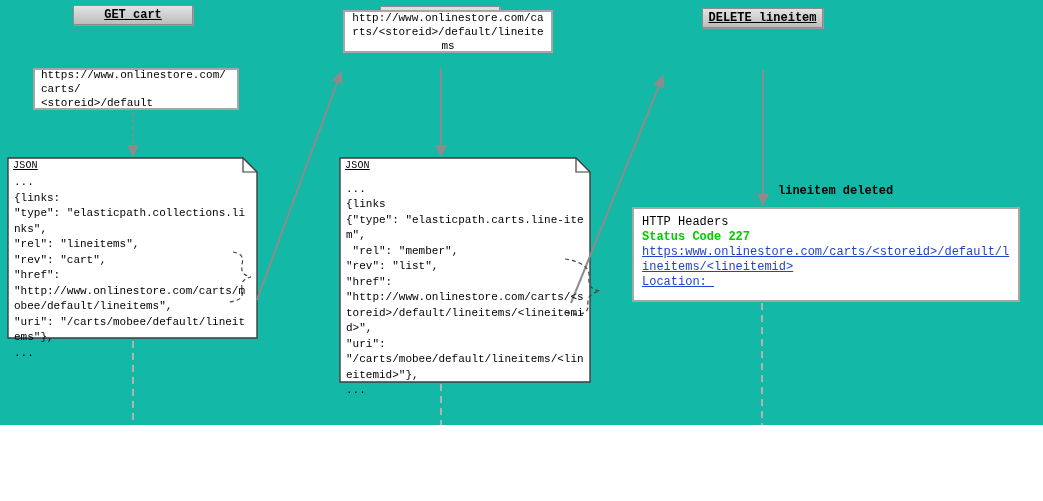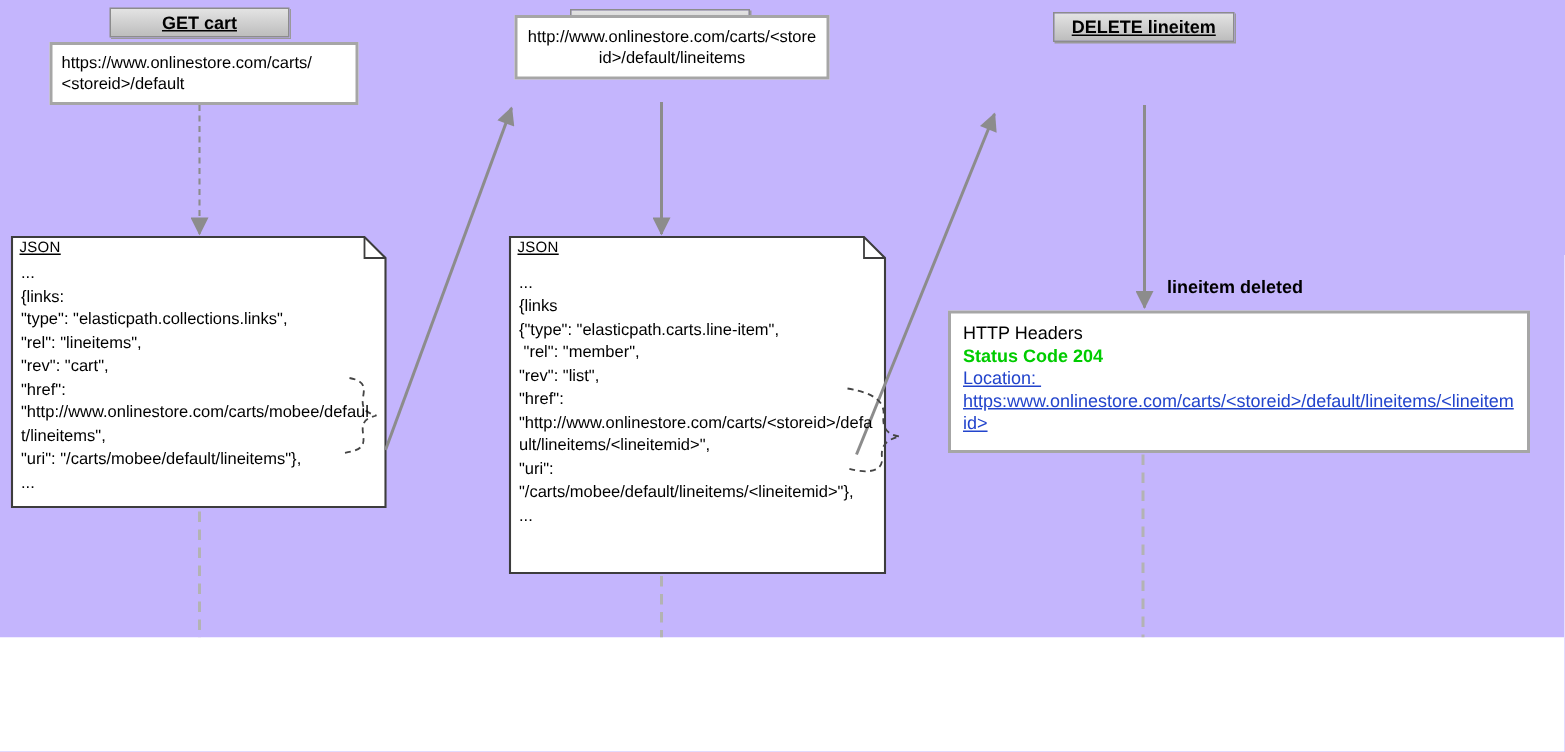--- a/index.html
+++ b/index.html
@@ -1,34 +1,34 @@
 <!DOCTYPE html>
 <html><head>
 <meta charset="utf-8">
 <style>
   html,body{margin:0;padding:0;background:#fff;}
   #canvas{
-    position:relative;width:1043px;height:425px;background:#c4b5fd;overflow:hidden;
-    font-family:Liberation Sans, sans-serif;color:#000;
+    position:relative;width:1043px;height:425px;background:#14b8a6;overflow:hidden;
+    font-family:Liberation Mono, monospace;color:#000;
   }
   #wires{position:absolute;left:0;top:0;z-index:1;}
   .abs{position:absolute;box-sizing:border-box;z-index:2;}
   .header-box{
     height:20px;display:flex;align-items:center;justify-content:center;
     background:linear-gradient(#e3e3e3,#bdbdbd);
     border:1px solid #8c8c8c;box-shadow:1px 1px 0 #9a9a9a;
     font-size:12px;font-weight:bold;text-decoration:underline;white-space:nowrap;
   }
   .url-box{
     background:#fff;border:2px solid #a6a6a6;
     display:flex;align-items:center;justify-content:center;
     font-size:11px;line-height:14px;padding:2px 6px;
     overflow-wrap:break-word;word-break:break-all;
   }
-  .url-box.left{justify-content:flex-start;text-align:left;}
+  .url-box.left{justify-content:flex-start;text-align:left;margin-top:40px;}
   .url-box.center{text-align:center;}
   .url-text{width:100%;white-space:pre-wrap;}
   .note-label{font-size:10px;text-decoration:underline;letter-spacing:.2px;}
   .note-body{
     font-size:11px;line-height:15.5px;white-space:pre-wrap;word-break:break-all;
   }
   .arrow-label{font-size:12px;font-weight:bold;white-space:nowrap;}
   .http-box{
     background:#fff;border:2px solid #a6a6a6;padding:6px 8px;
     font-size:12px;line-height:15px;
@@ -106,18 +106,18 @@
 "/carts/mobee/default/lineitems/&lt;lineitemid&gt;"},
 ...</div>
 
   <div class="abs header-box" style="left:702px;top:8px;width:121px;">DELETE lineitem</div>
 
 
   <div class="abs arrow-label" style="left:778px;top:184px;">lineitem deleted</div>
 
   <div class="abs http-box" style="left:632px;top:207px;width:388px;height:95px;">
     <div class="http-title">HTTP Headers</div>
-    <div class="http-status">Status Code 204</div>
+    <div class="http-status">Status Code 227</div>
+    <div class="http-link">https:www.onlinestore.com/carts/&lt;storeid&gt;/default/lineitems/&lt;lineitemid&gt;</div>
     <div class="http-link">Location: </div>
-    <div class="http-link">https:www.onlinestore.com/carts/&lt;storeid&gt;/default/lineitems/&lt;lineitemid&gt;</div>
   </div>
 
 </div>
 
 </body></html>

